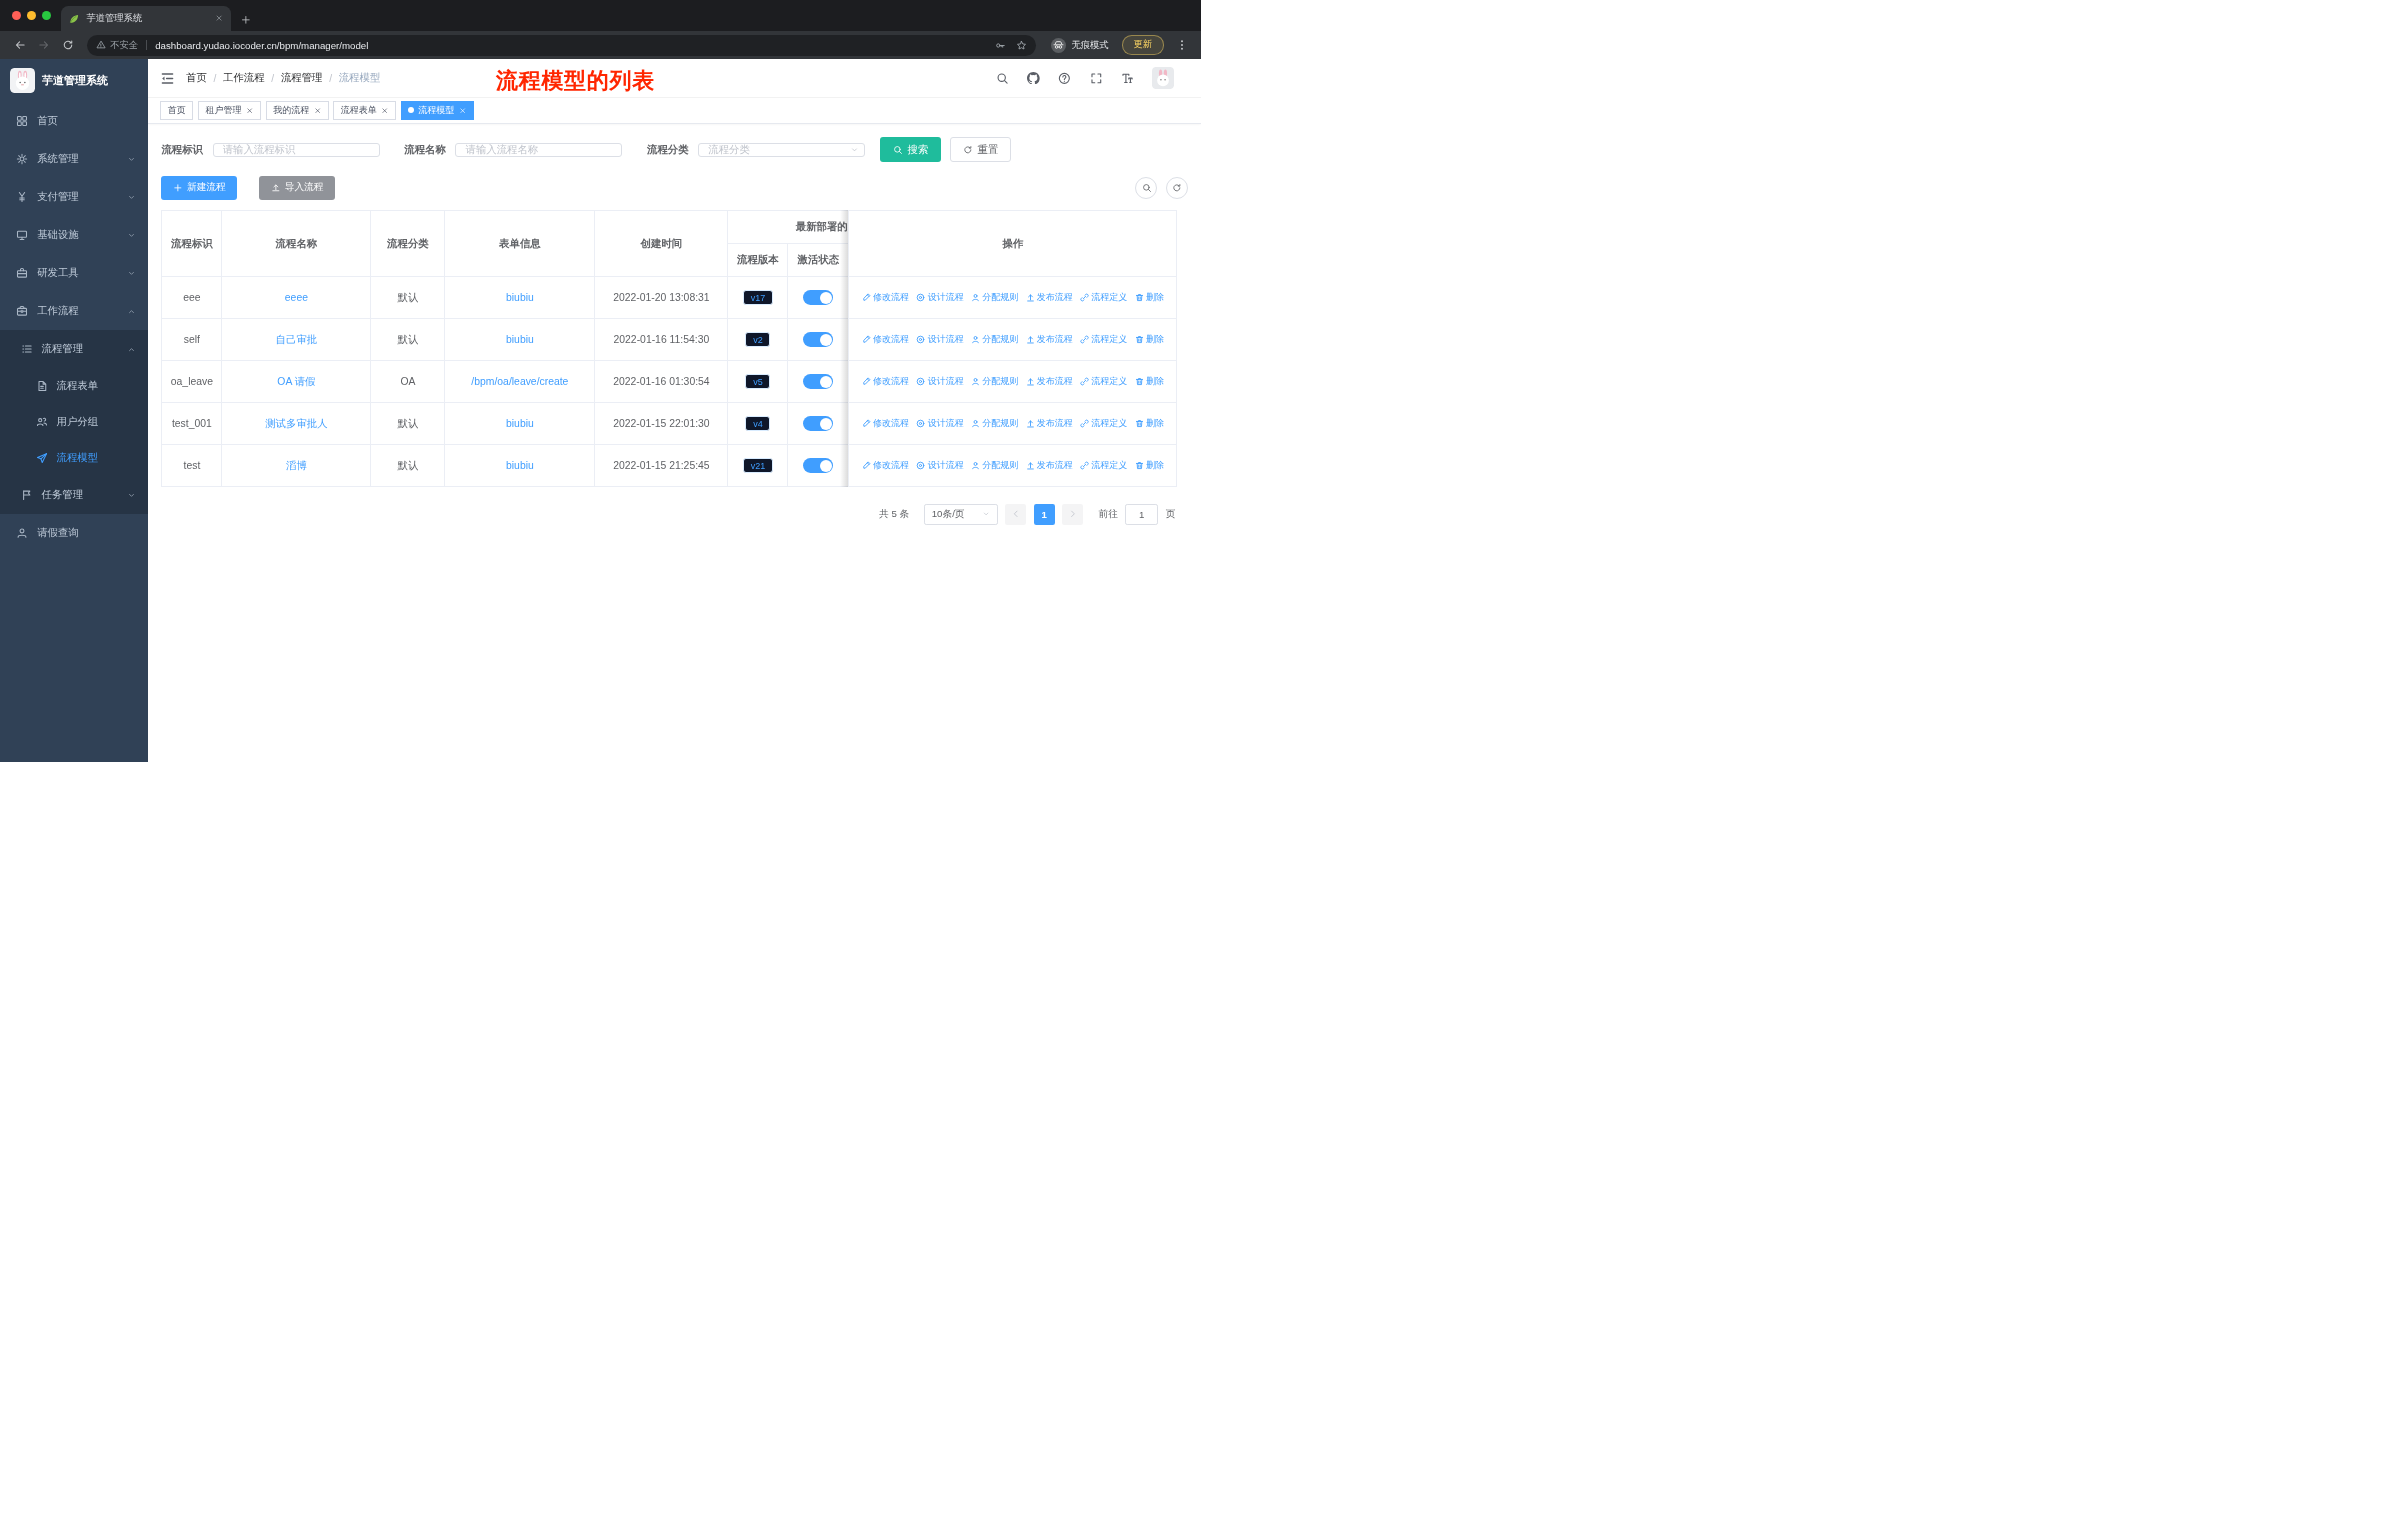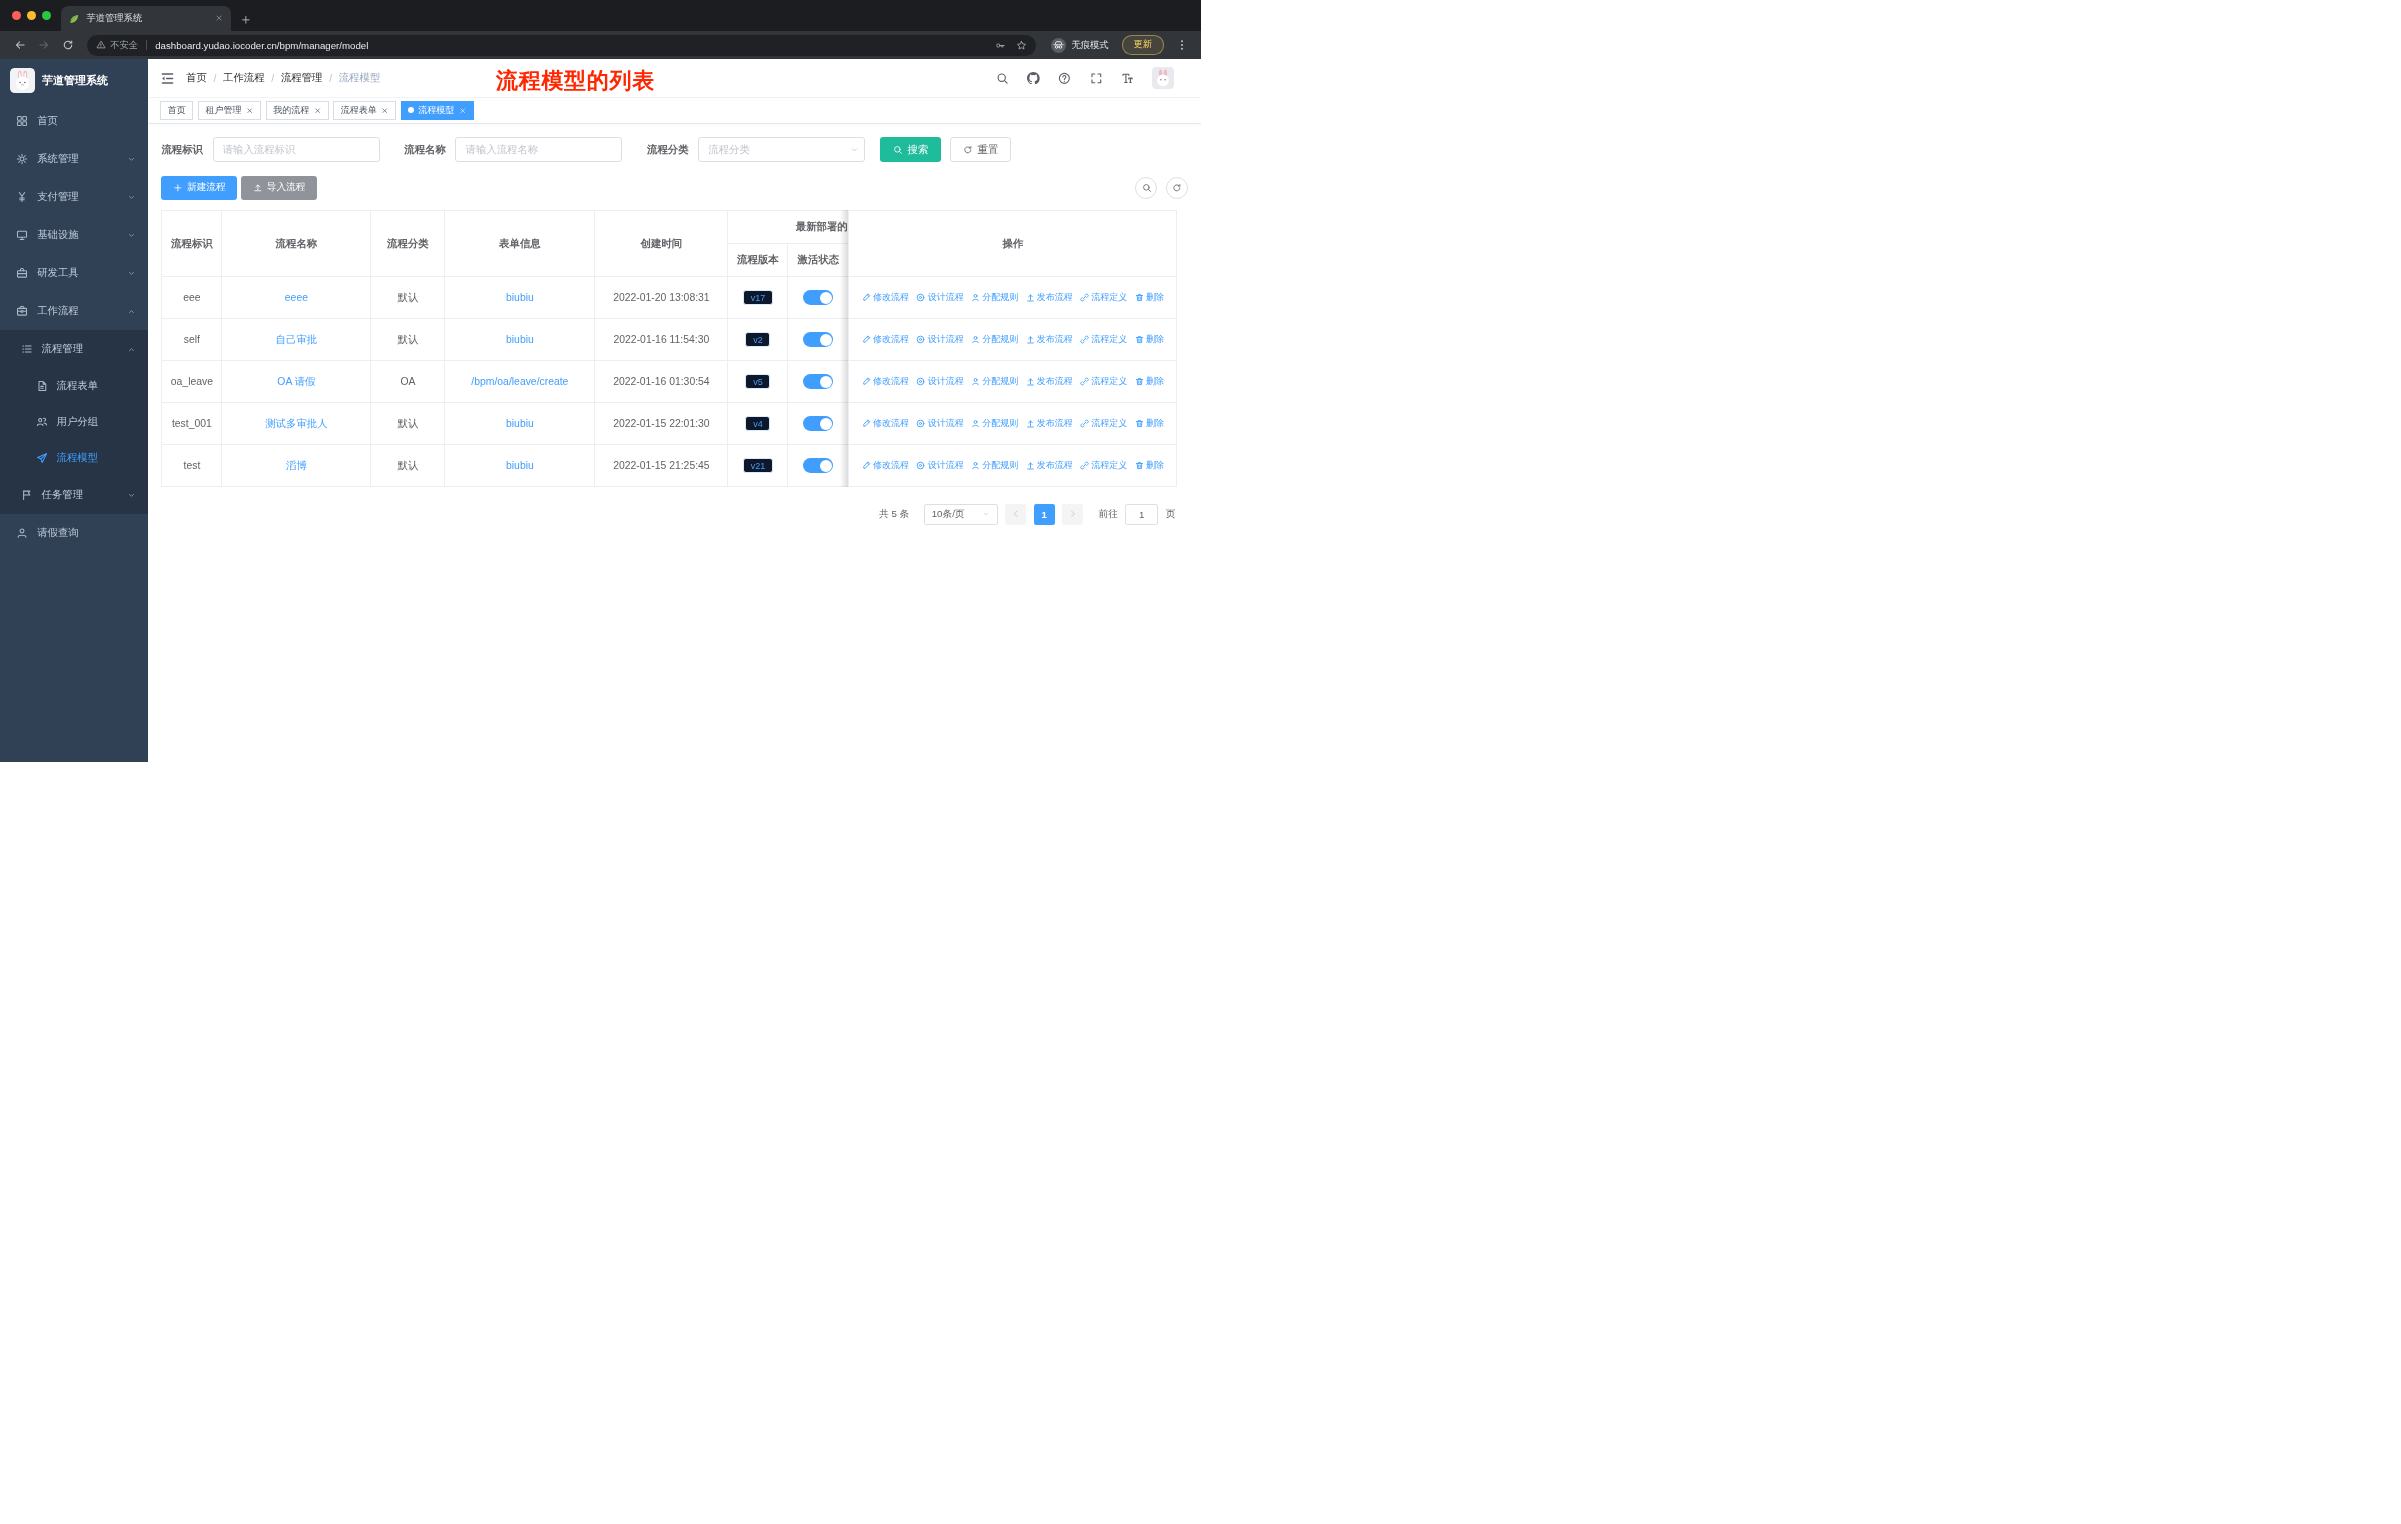--- a/index.html
+++ b/index.html
@@ -70,31 +70,31 @@
   .tag .dot{display:none;width:6px;height:6px;border-radius:50%;background:#fff}
   .tag.active{background:#409eff;border-color:#409eff;color:#fff}
   .tag.active .dot{display:inline-block}
   .tag .tagx{font-size:7.4px;color:inherit;margin-left:0.7px}
 
   
   .content{flex:1;padding:13.4px 13.4px 0;position:relative;overflow:hidden}
   .filter-row{display:flex;align-items:center;margin-bottom:13.4px}
   .f-group{display:flex;align-items:center;margin-right:24.6px}
   .f-label{font-size:10.4px;color:#606266;font-weight:700;margin-right:9.7px;white-space:nowrap}
-  .f-input{width:167px;height:25px;border:0.7px solid #dcdfe6;border-radius:3px;padding:0 9px;font-size:10.4px;color:#606266;background:#fff;outline:none}
+  .f-input{width:167px;height:14px;border:0.7px solid #dcdfe6;border-radius:3px;padding:0 9px;font-size:10.4px;color:#606266;background:#fff;outline:none}
   .f-input::placeholder{color:#c0c4cc}
   .select{position:relative}
   .select .caret{position:absolute;right:6.7px;top:50%;transform:translateY(-50%);color:#c0c4cc;font-size:9px;pointer-events:none}
   .btn{height:25px;border-radius:3px;display:inline-flex;align-items:center;gap:4.5px;font-size:10.4px;padding:0 12px;border:0.7px solid transparent;cursor:pointer;white-space:nowrap}
   .btn .ic{font-size:9.7px}
   .btn-search{background:#1fbc9c;color:#fff;margin-left:3px}
   .btn-reset{background:#fff;border-color:#dcdfe6;color:#606266;margin-left:9px}
   .action-row{display:flex;align-items:center;margin-bottom:10.4px}
   .btn-create{background:#409eff;color:#fff;height:24px;font-size:9.7px;padding:0 10.4px}
-  .btn-import{background:#909399;color:#fff;height:24px;font-size:9.7px;padding:0 10.4px;margin-left:4px}
+  .btn-import{background:#909399;color:#fff;height:24px;font-size:9.7px;padding:0 10.4px;margin-left:22px}
   .right-tools{margin-left:auto;display:flex;gap:8.2px}
   .circle-btn{width:22px;height:22px;border-radius:50%;border:0.7px solid #dcdfe6;display:flex;align-items:center;justify-content:center;color:#606266;background:#fff;font-size:9.7px;cursor:pointer}
 
   
   .table-wrap{position:relative;width:1014px}
   table{border-collapse:collapse;width:1014px;table-layout:fixed}
   th,td{border:0.7px solid #ebeef5;font-size:10.4px;color:#606266;text-align:center;padding:0 4.5px;overflow:hidden}
   thead th{height:33px;font-weight:700;background:#fff}
   .group-th{text-align:right;padding-right:0.7px;white-space:nowrap}
   tbody td{height:42px}

